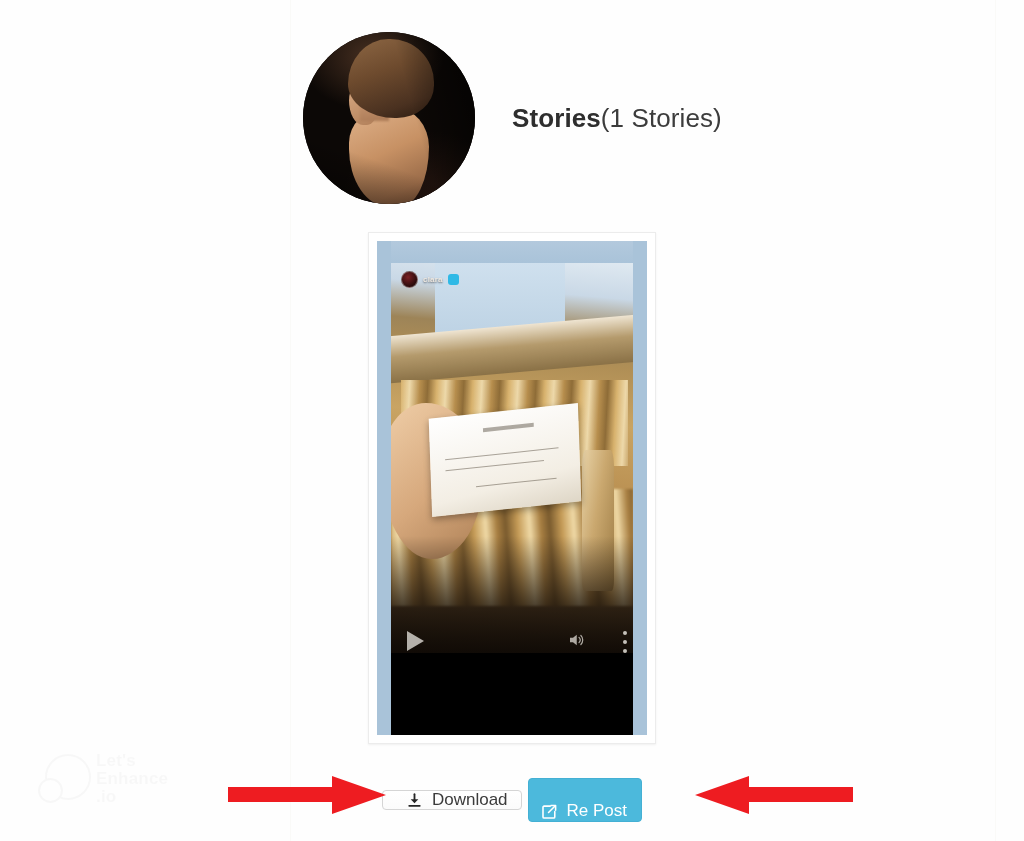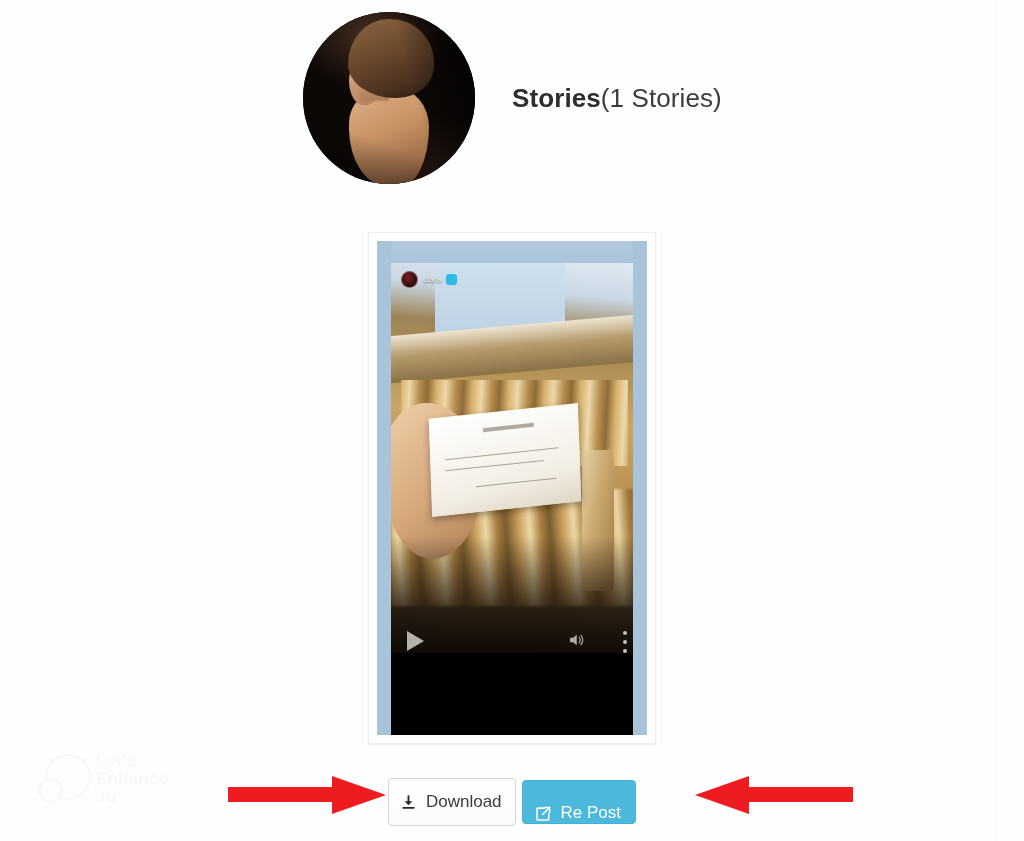--- a/index.html
+++ b/index.html
@@ -33,21 +33,21 @@
     background: #fafaf8;
     pointer-events: none;
   }
   .col-edge.left  { left: 290px; }
   .col-edge.right { left: 995px; }
 
   
   #story-header {
     position: absolute;
     left: 303px;
-    top: 12px;
+    top: 32px;
     display: flex;
     align-items: center;
   }
 
   .avatar {
     width: 172px;
     height: 172px;
     border-radius: 50%;
     overflow: hidden;
     position: relative;
@@ -292,21 +292,21 @@
     width: 17px;
     height: 17px;
     border-radius: 50%;
     background: radial-gradient(circle at 40% 35%, #7a2024, #2a0b0c 70%);
     border: 1px solid rgba(255,255,255,.35);
     box-sizing: border-box;
   }
   .ig-head .ig-name {
     font-size: 8px;
     color: #efe9e1;
-    font-weight: normal;
+    font-weight: bold;
     letter-spacing: .2px;
     text-shadow: 0 1px 2px rgba(0,0,0,.55);
   }
   .ig-head .ig-badge {
     width: 11px;
     height: 11px;
     border-radius: 3px;
     background: #2fb9e6;
     display: inline-block;
   }
@@ -435,22 +435,22 @@
   .btn {
     display: inline-flex;
     align-items: center;
     gap: 9px;
     box-sizing: border-box;
     cursor: pointer;
     user-select: none;
   }
 
   .btn-download {
-    height: 48px;
-    padding: 0 13px 0 11px;
+    height: 20px;
+    padding: 0 13px 0 23px;
     background: linear-gradient(180deg,#ffffff,#fbfbfb);
     border: 1px solid #d5d5d5;
     border-radius: 4px;
     color: #3b3b3b;
     font-size: 17px;
   }
   .btn-download .lbl { margin-top: -1px; }
 
   .btn-repost {
     height: 44px;

